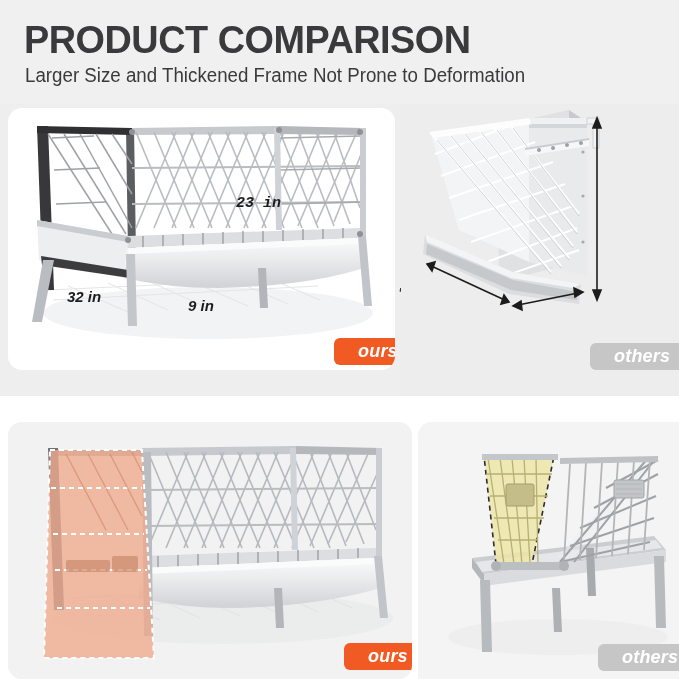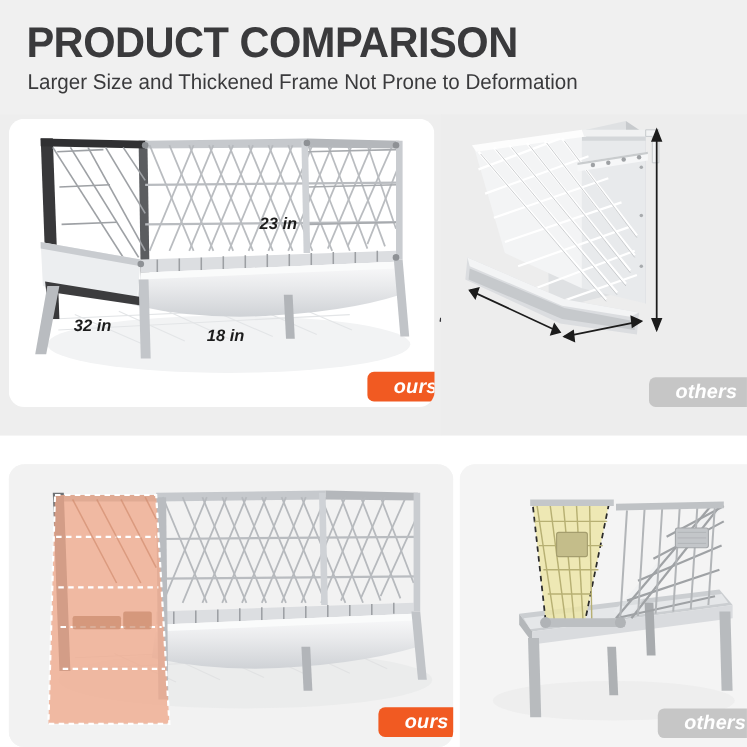--- a/index.html
+++ b/index.html
@@ -304,22 +304,22 @@
 
           <line x1="196" y1="14" x2="196" y2="196"></line>
           <polygon points="196,14 192,24 200,24"></polygon>
           <polygon points="196,196 192,186 200,186"></polygon>
         </g>
       </svg>
       <div class="badge badge-others" style="left:171px;top:239px;">others</div>
     </div>
 
     <div class="dim" style="left:67px;top:184px;">32 in</div>
-    <div class="dim" style="left:188px;top:193px;">18 in</div>
-    <div class="dim" style="left:236px;top:91px;">23 in</div>
+    <div class="dim" style="left:188px;top:193px;">9 in</div>
+    <div class="dim" style="left:236px;top:91px;font-family:Liberation Mono, monospace;">23 in</div>
   </div>
 
   <div class="section-divider"></div>
 
   <div class="section section-bottom">
 
     <div class="card card-ours-bot">
       <svg class="art" width="404" height="257" viewBox="0 0 404 257">
         <defs>
           <linearGradient id="troughG2" x1="0" y1="0" x2="0" y2="1">

